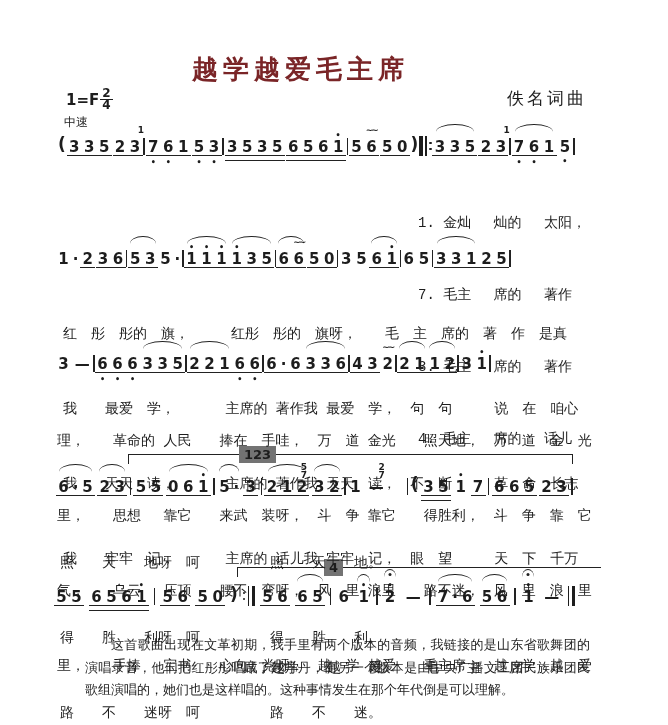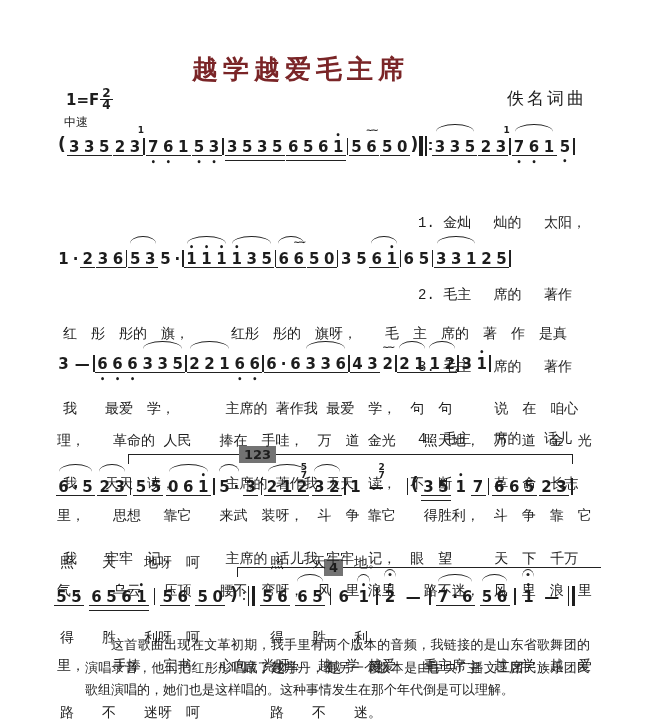--- a/index.html
+++ b/index.html
@@ -1393,21 +1393,21 @@
 
   <div class="volta" style="top:454px;left:128px;right:28px;">
     <span class="vlabel">123</span>
   </div>
   <div class="volta v2" style="top:567px;left:237px;width:398px;">
     <span class="vlabel">4</span>
   </div>
 
   <div class="lyr verses" style="top:163px;left:418px;">
     <div>1. 金灿　 灿的　 太阳，</div>
-    <div>2. 毛主　 席的　 著作</div>
+    <div>7. 毛主　 席的　 著作</div>
     <div>3. 毛主　 席的　 著作</div>
     <div>4. 毛主　 席的　 话儿</div>
   </div>
 
   <div class="lyr" style="top:272px;left:57px;margin-left:6px;">
     <div>红　彤　彤的　旗，　　　红彤　彤的　旗呀，　　毛　主　席的　著　作　是真</div>
     <div>我　　最爱　学，　　　 主席的 著作我 最爱　学，　句　句　　　说　在　咱心</div>
     <div>我　　天天　读，　　　 主席的 著作我 天天　读，　不　断　　　革　命　长志</div>
     <div>我　　牢牢　记，　　　 主席的 话儿我 牢牢　记，　眼　望　　　天　下　千万</div>
   </div>

